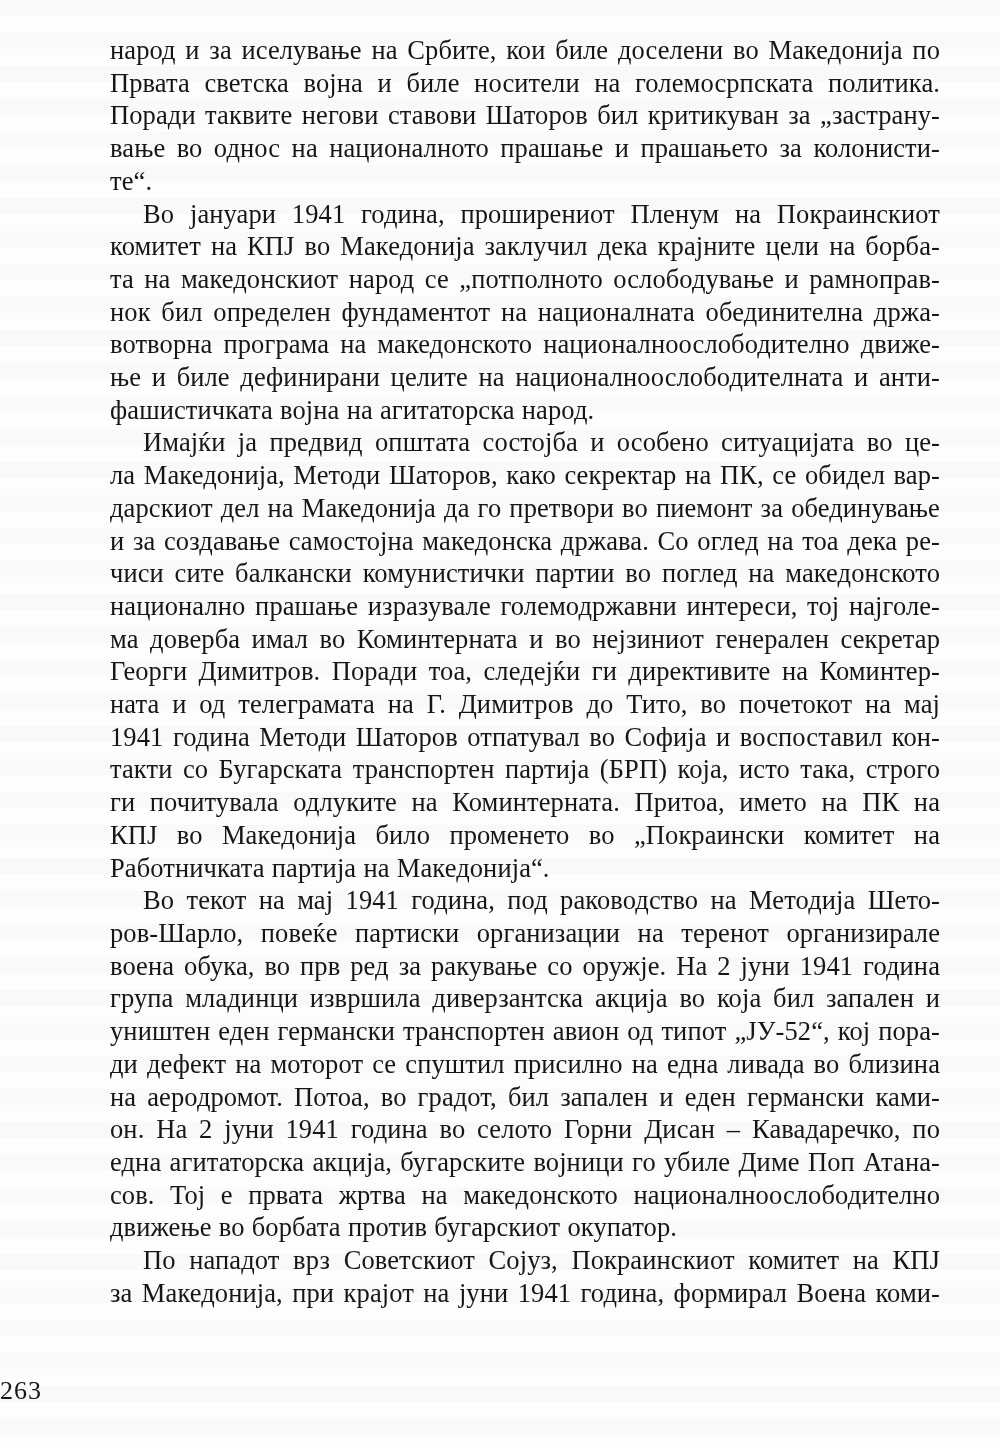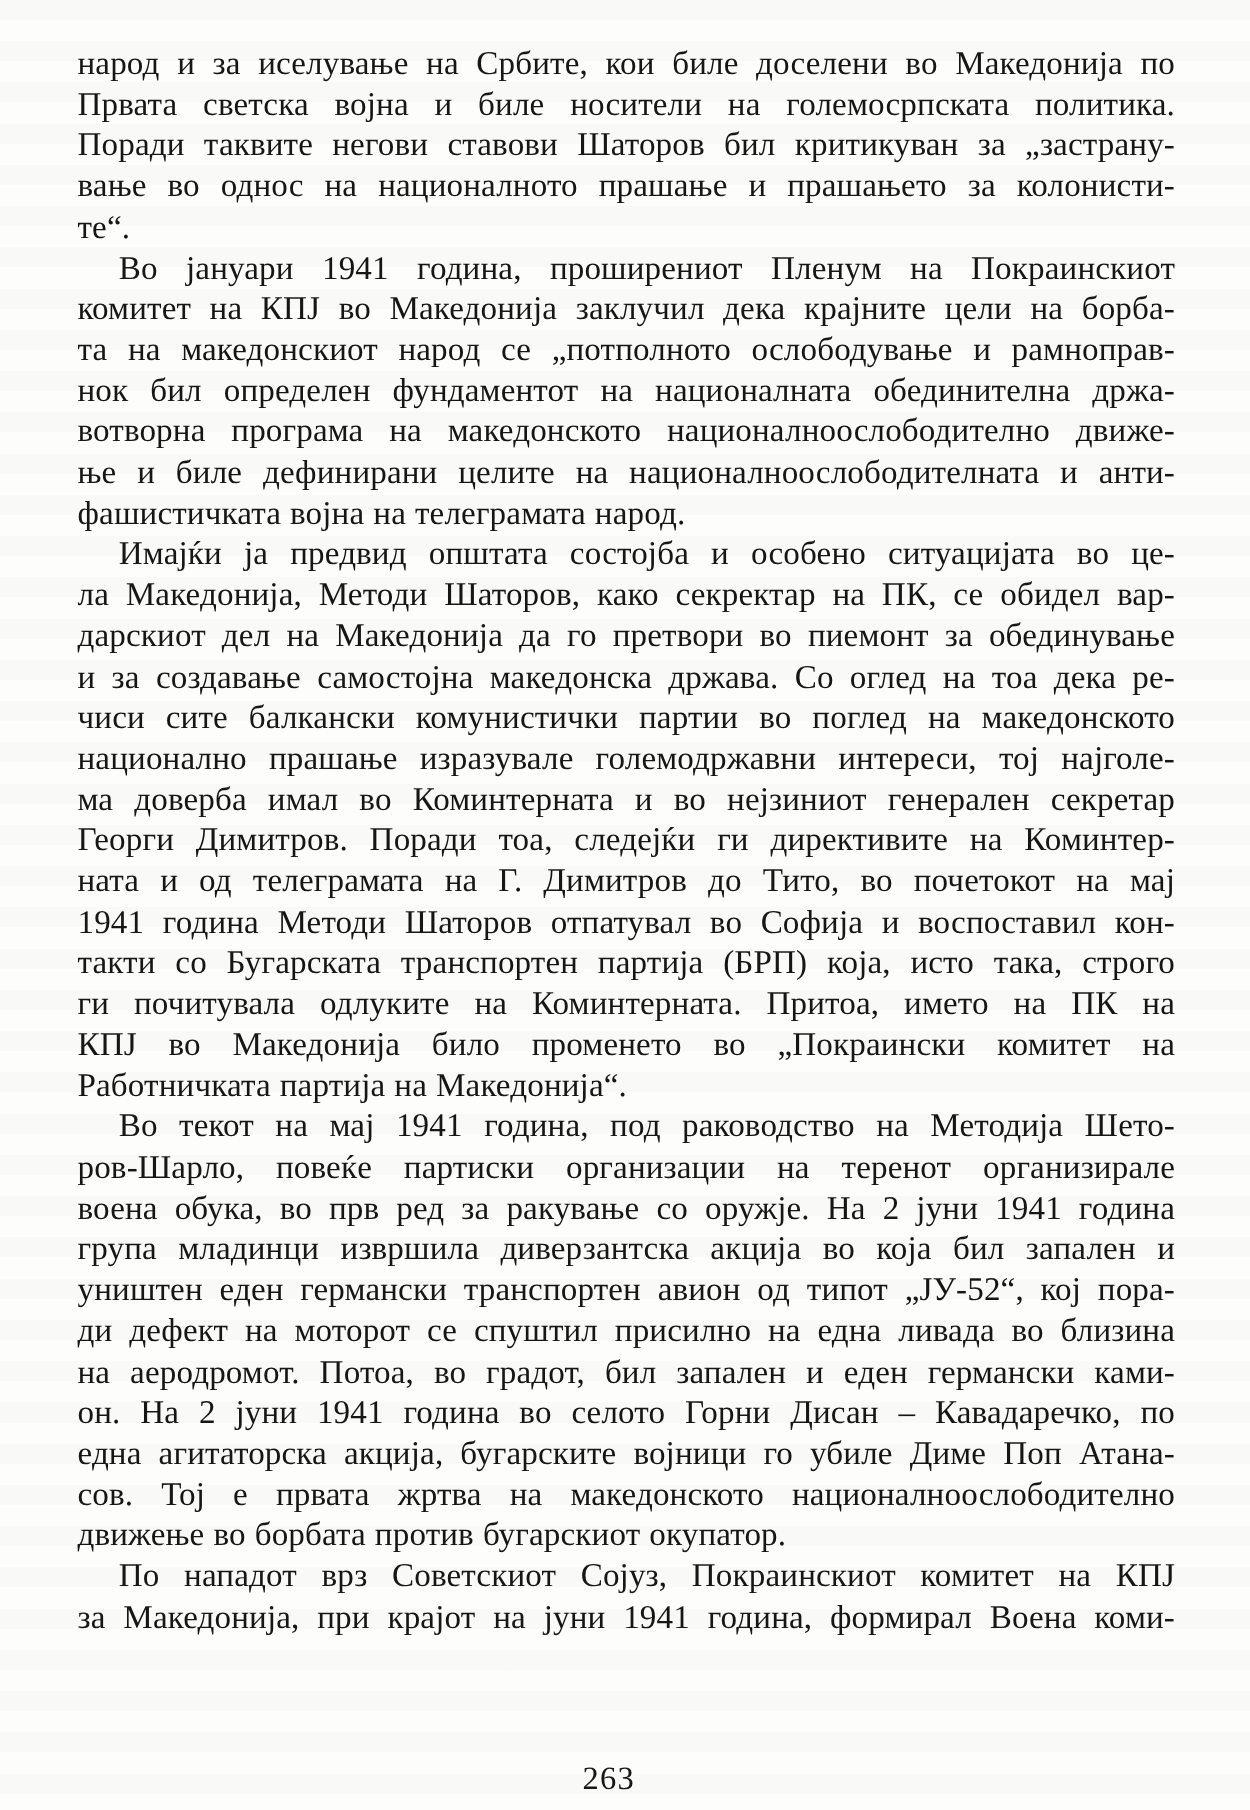--- a/index.html
+++ b/index.html
@@ -30,32 +30,32 @@
     font-size: 26.5px;
     line-height: 32.7px;
     letter-spacing: 0.1px;
   }
   .para { margin: 0; }
   .line {
     text-align: justify;
     text-align-last: justify;
     white-space: normal;
     word-spacing: 0.5px;
+    margin-left: 48px;
   }
   .line.first { text-indent: 33px; }
   .line.last { text-align-last: left; }
   .folio {
     position: absolute;
     left: 0;
     width: 974px; 
     top: 1376px;
-    text-align: center;
+    text-align: left;
     font-size: 26px;
     letter-spacing: 1px;
-    margin-top: 32px;
   }
 </style>
 </head>
 <body>
 
 <div class="page">
   <div class="text-block">
       <div class="para">
         <div class="line">народ и за иселување на Србите, кои биле доселени во Македонија по</div>
         <div class="line">Првата светска војна и биле носители на големосрпската политика.</div>
@@ -63,21 +63,21 @@
         <div class="line">вање во однос на националното прашање и прашањето за колонисти-</div>
         <div class="line last">те“.</div>
       </div>
       <div class="para">
         <div class="line first">Во јануари 1941 година, проширениот Пленум на Покраинскиот</div>
         <div class="line">комитет на КПЈ во Македонија заклучил дека крајните цели на борба-</div>
         <div class="line">та на македонскиот народ се „потполното ослободување и рамноправ-</div>
         <div class="line">нок бил определен фундаментот на националната обединителна држа-</div>
         <div class="line">вотворна програма на македонското националноослободително движе-</div>
         <div class="line">ње и биле дефинирани целите на националноослободителната и анти-</div>
-        <div class="line last">фашистичката војна на телеграмата народ.</div>
+        <div class="line last">фашистичката војна на агитаторска народ.</div>
       </div>
       <div class="para">
         <div class="line first">Имајќи ја предвид општата состојба и особено ситуацијата во це-</div>
         <div class="line">ла Македонија, Методи Шаторов, како секректар на ПК, се обидел вар-</div>
         <div class="line">дарскиот дел на Македонија да го претвори во пиемонт за обединување</div>
         <div class="line">и за создавање самостојна македонска држава. Со оглед на тоа дека ре-</div>
         <div class="line">чиси сите балкански комунистички партии во поглед на македонското</div>
         <div class="line">национално прашање изразувале големодржавни интереси, тој најголе-</div>
         <div class="line">ма доверба имал во Коминтерната и во нејзиниот генерален секретар</div>
         <div class="line">Георги Димитров. Поради тоа, следејќи ги директивите на Коминтер-</div>

